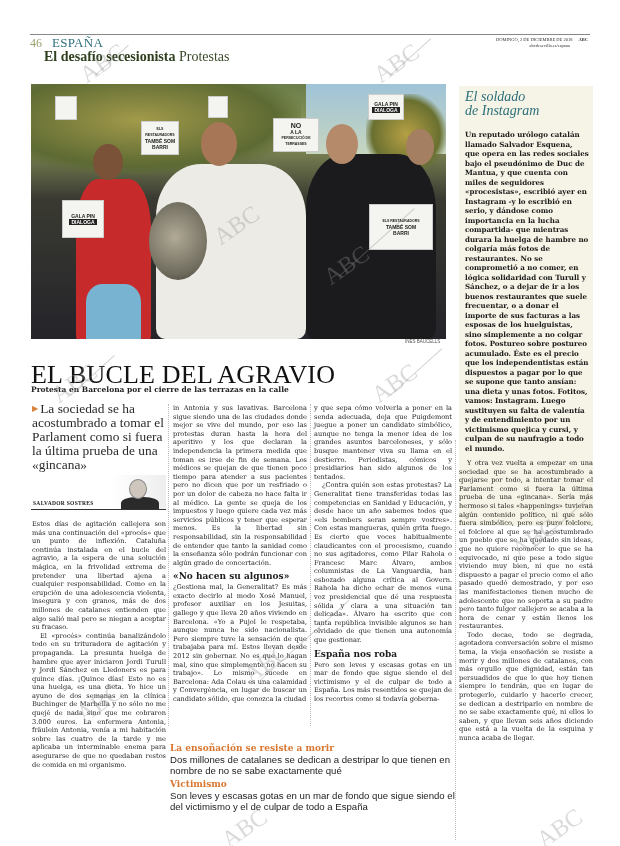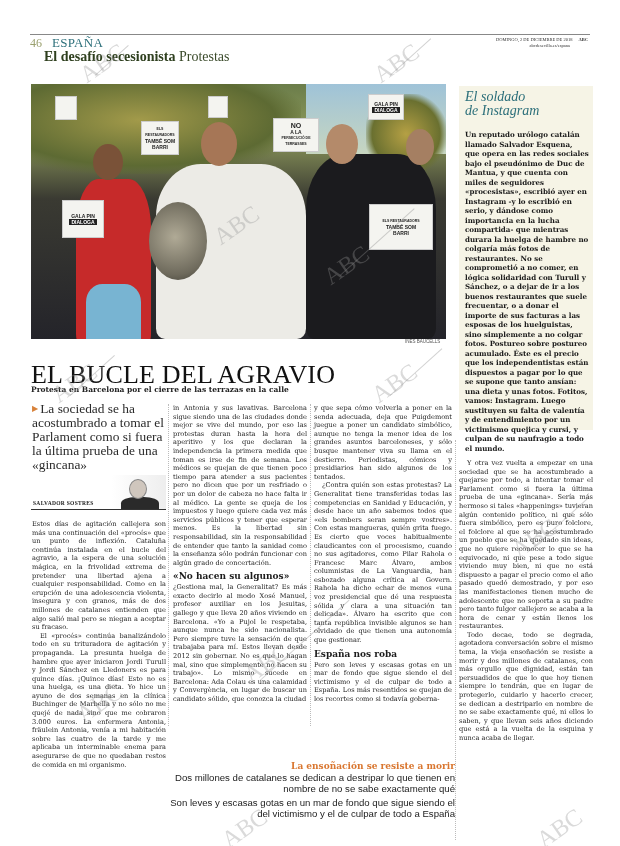--- a/index.html
+++ b/index.html
@@ -20,21 +20,21 @@
   .photo .tree1 { position:absolute; left:0; top:0; width:270px; height:90px; background:radial-gradient(ellipse at 40% 40%,#a29a4a,#5d6a33 60%,transparent 75%); }
   .photo .tree2 { position:absolute; right:0; top:10px; width:80px; height:80px; background:radial-gradient(ellipse,#b5a044,#6a7030 60%,transparent 75%); }
   .photo .person { position:absolute; border-radius:30% 30% 6% 6%; }
   .photo .head { position:absolute; border-radius:50%; background:#b48a6a; }
   .photo .sign { position:absolute; background:#f4f4f0; border:1px solid #ccc; font-family:"Liberation Sans", sans-serif; font-weight:bold; color:#222; text-align:center; display:flex; flex-direction:column; justify-content:center; align-items:center; font-size:5px; line-height:6px; }
   .photo .sign .blk { background:#222; color:#fff; padding:0 2px; }
   .photo .pan { position:absolute; border-radius:50%; background:radial-gradient(circle at 45% 45%,#b0aa96,#6e6a5c 70%,#3e3c34); }
   .credit { position:absolute; left:405px; top:339px; font-size:4.5px; color:#555; font-family:"Liberation Sans", sans-serif; }
   .caption { position:absolute; left:31px; top:341px; font-size:7.5px; font-weight:bold; color:#222; font-family:"DejaVu Serif", serif;margin-top:44px; }
 
-  .sidebar { position:absolute; left:459px; top:86px; width:134px; height:344px; background:#f6f4e6; padding:4px 4px 0 6px; }
+  .sidebar { position:absolute; left:459px; top:86px; width:134px; height:440px; background:#f6f4e6; padding:4px 4px 0 6px; }
   .sidebar h3 { font-family:"Liberation Serif", serif; font-style:italic; font-weight:normal; font-size:14px; line-height:14px; color:#2c6f7a; margin-bottom:3px; }
   .sidebar p { font-size:7.1px; line-height:9.5px; font-weight:bold; color:#1a1a1a; font-family:"DejaVu Serif", serif;margin-top:12px; }
 
   .headline { position:absolute; left:31px; top:360px; font-family:"Liberation Serif", serif; font-size:26px; letter-spacing:0.2px; color:#111; }
 
   .pull { position:absolute; left:32px; top:402px; width:134px; font-family:"Liberation Serif", serif; font-size:13.4px; line-height:14px; color:#2a2a2a; }
   .pull .tri { color:#d8823a; font-size:8px; vertical-align:2px; margin-right:2px; }
   .author-row { position:absolute; left:31px; top:475px; width:135px; height:35px; border-bottom:1px solid #333; }
   .author { position:absolute; left:2px; bottom:3px; font-size:5.5px; font-weight:bold; letter-spacing:0.3px; font-family:"Liberation Serif", serif; }
   .author-photo { position:absolute; right:0; bottom:0; width:55px; height:34px; background:linear-gradient(90deg,#fff,#eee); overflow:hidden; }
@@ -45,21 +45,21 @@
   .col p { text-indent:0; }
   .col p.ind { text-indent:8px; }
   .col h4 { font-size:9px; line-height:11px; font-weight:bold; margin:4px 0 1px 0; font-family:"DejaVu Serif", serif; }
   .col1 { left:32px; top:520px; width:134px; }
   .col2 { left:173px; top:404px; width:134px; }
   .col3 { left:314px; top:404px; width:138px; }
   .col4 { left:459px; top:459px; width:134px; }
 
   .vrule { position:absolute; top:404px; width:0; height:322px; border-left:1px dotted #bbb; }
 
-  .summary { position:absolute; left:170px; top:761px; width:285px; font-family:"DejaVu Sans", sans-serif;text-align:right; }
+  .summary { position:absolute; left:170px; top:743px; width:285px; font-family:"DejaVu Sans", sans-serif; }
   .summary .lbl { color:#d9762f; font-weight:bold; font-size:9px; line-height:11px; font-family:"DejaVu Serif", serif; }
   .summary .txt { font-size:9.6px; line-height:11px; color:#222; margin-bottom:3px; font-family:"Liberation Sans", sans-serif; }
 
   .wm { position:absolute; font-family:"Liberation Serif", serif; color:rgba(150,150,150,0.35); font-size:24px; transform:rotate(-35deg); pointer-events:none; }
   .wmline { position:absolute; height:1px; background:rgba(140,140,140,0.4); transform-origin:left center; transform:rotate(-42deg); pointer-events:none; }
 </style>
 </head>
 <body>
 
 <div class="topline"></div>
@@ -162,20 +162,21 @@
   <p class="ind">Todo decae, todo se degrada, agotadora conversación sobre el mismo tema, la vieja ensoñación se resiste a morir y dos millones de catalanes, con más orgullo que dignidad, están tan persuadidos de que lo que hoy tienen siempre lo tendrán, que en lugar de protegerlo, cuidarlo y hacerlo crecer, se dedican a destriparlo en nombre de no se sabe exactamente qué, ni ellos lo saben, y que llevan seis años diciendo que está a la vuelta de la esquina y nunca acaba de llegar.</p>
 </div>
 
 <div class="vrule" style="left:168px;"></div>
 <div class="vrule" style="left:310px;"></div>
 <div class="vrule" style="left:455px; top:440px; height:400px;"></div>
 
 <div class="summary">
   <div class="lbl">La ensoñación se resiste a morir</div>
   <div class="txt">Dos millones de catalanes se dedican a destripar lo que tienen en nombre de no se sabe exactamente qué</div>
+  <div class="lbl">Victimismo</div>
   <div class="txt">Son leves y escasas gotas en un mar de fondo que sigue siendo el del victimismo y el de culpar de todo a España</div>
 </div>
 
 <div class="wm" style="left:78px;top:50px;">ABC</div>
 <div class="wm" style="left:372px;top:50px;">ABC</div>
 <div class="wm" style="left:322px;top:252px;">ABC</div>
 <div class="wm" style="left:212px;top:212px;">ABC</div>
 <div class="wm" style="left:50px;top:370px;">ABC</div>
 <div class="wm" style="left:370px;top:370px;">ABC</div>
 <div class="wm" style="left:75px;top:690px;">ABC</div>

